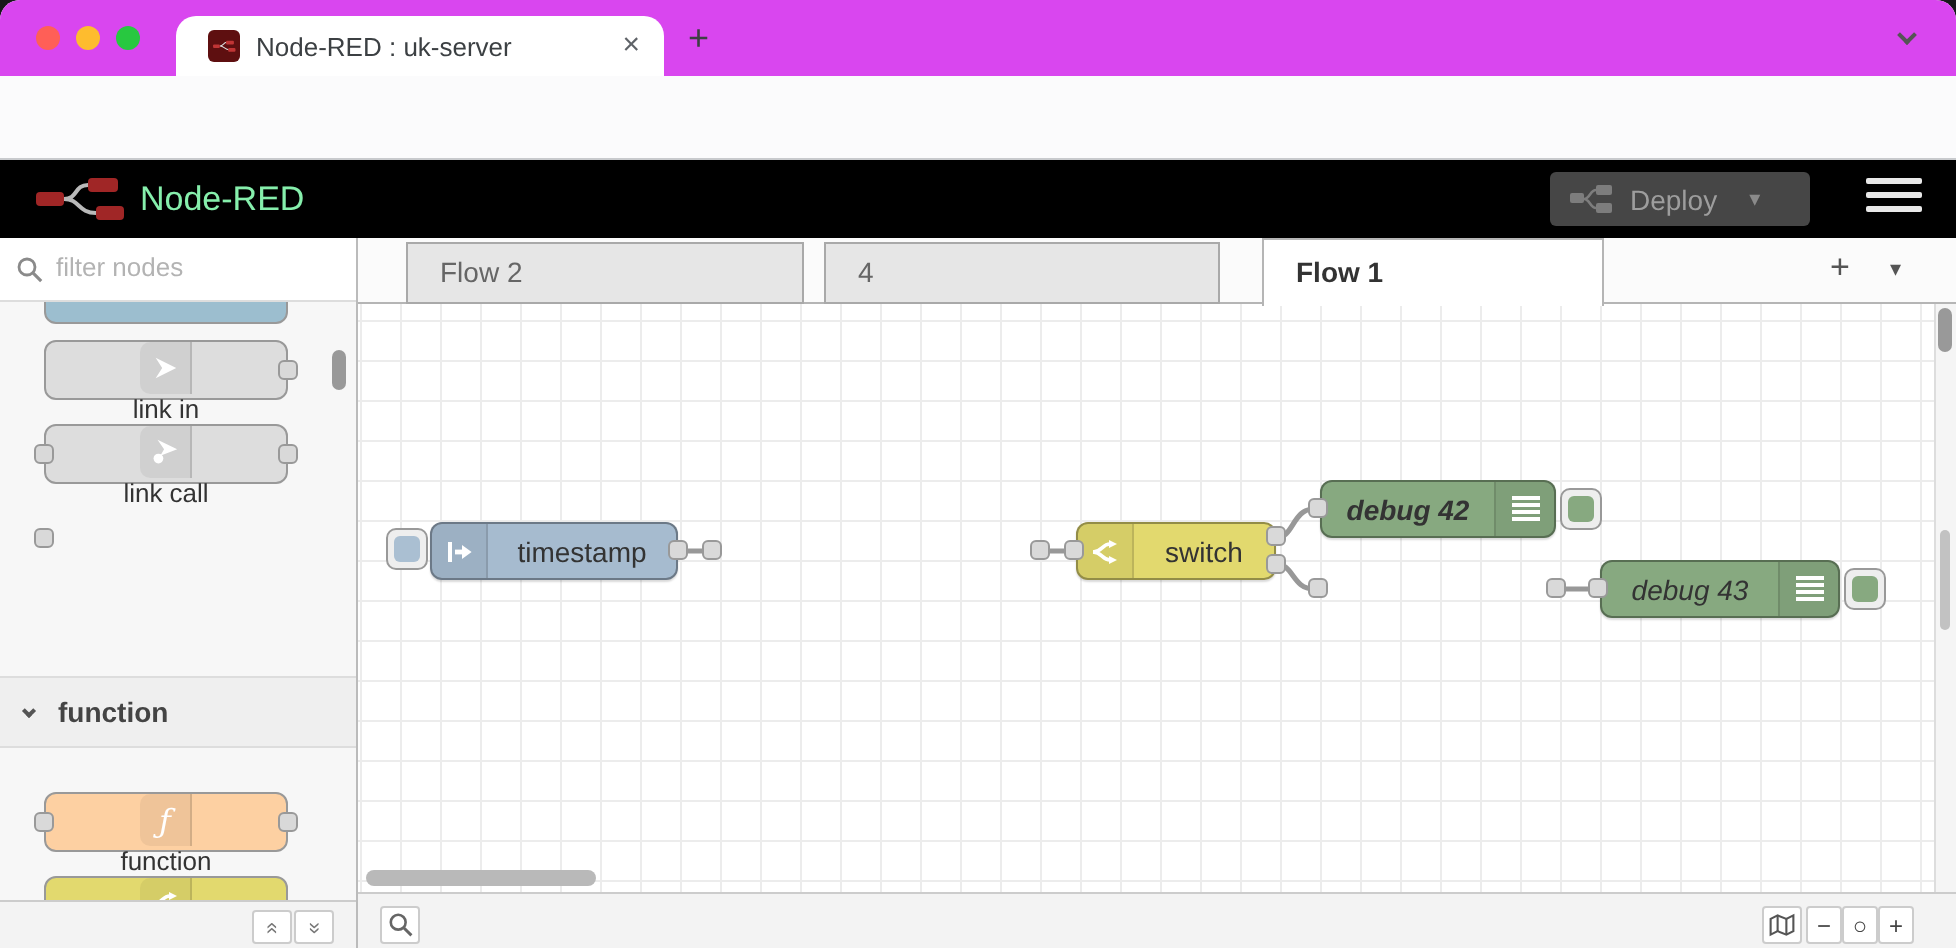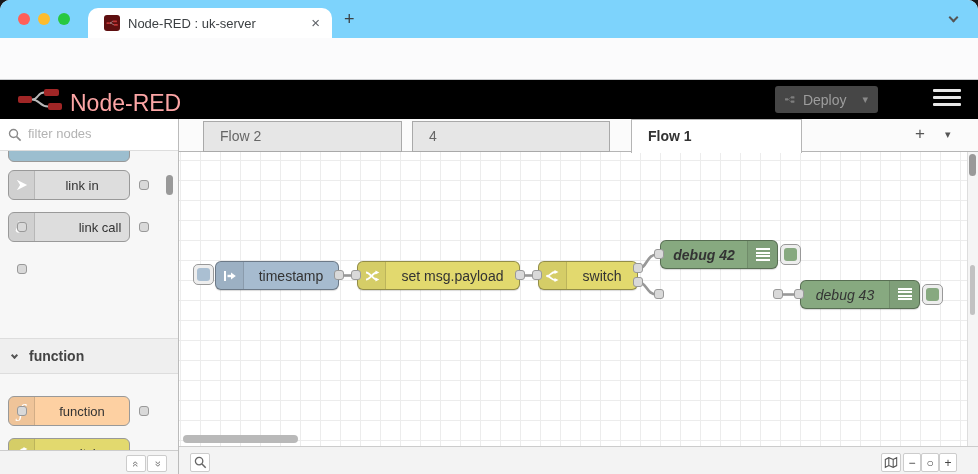--- a/index.html
+++ b/index.html
@@ -1,21 +1,21 @@
 <!DOCTYPE html>
 <html><head>
 <meta charset="utf-8">
 <style>
   html,body{margin:0;padding:0;background:#17181a;font-family:"Liberation Sans","DejaVu Sans",sans-serif;}
   *{box-sizing:border-box;}
   #win{position:relative;width:978px;height:474px;background:#fff;border-radius:10px 10px 0 0;overflow:hidden;margin:0 auto;}
   .abs{position:absolute;}
 
   
-  #titlebar{position:absolute;left:0;top:0;width:978px;height:38px;background:#7dd3fc;}
+  #titlebar{position:absolute;left:0;top:0;width:978px;height:38px;background:#d946ef;}
   .light{position:absolute;top:13px;width:12px;height:12px;border-radius:50%;}
   #chrometab{position:absolute;left:88px;top:8px;width:244px;height:30px;background:#fff;border-radius:10px 10px 0 0;}
   #chrometab .fav{position:absolute;left:16px;top:7px;width:16px;height:16px;border-radius:3px;background:#5e0f10;display:flex;align-items:center;justify-content:center;}
   #chrometab .ttl{position:absolute;left:40px;top:8px;font-size:13px;color:#3c4043;white-space:nowrap;}
   #chrometab .cls{position:absolute;right:12px;top:6px;font-size:15px;color:#5f6368;cursor:default;}
   #newtab{position:absolute;left:344px;top:9px;font-size:18px;color:#3c4043;}
   .chev{display:inline-block;width:7px;height:7px;border-right:2px solid #555;border-bottom:2px solid #555;transform:rotate(45deg);}
   #tabchev{position:absolute;left:950px;top:14px;}
   #toolbar{position:absolute;left:0;top:38px;width:978px;height:42px;background:#fbfbfc;border-bottom:1px solid #c8cacd;}
   .navbtn{position:absolute;top:48px;font-size:19px;color:#45484c;}
@@ -25,34 +25,34 @@
   #urlpill .host{font-size:14px;color:#202124;}
   #urlpill .rest{font-size:14px;color:#5f6368;}
   .tico{position:absolute;top:49px;}
   #avatar{position:absolute;left:911px;top:47px;width:24px;height:24px;border-radius:50%;
     background:radial-gradient(circle at 45% 32%,#caa27c 0 33%,#7a523a 34% 58%,#32261f 59% 100%);}
   #dots{position:absolute;left:951px;top:51px;width:3px;}
   #dots i{display:block;width:3px;height:3px;border-radius:50%;background:#5f6368;margin-bottom:3px;}
 
   
   #nrheader{position:absolute;left:0;top:80px;width:978px;height:39px;background:#000;}
-  #nrtitle{position:absolute;left:70px;top:10px;color:#fca5a5;font-size:23px;}
-  #deploy{position:absolute;left:775px;top:6px;width:103px;height:27px;background:#464646;border-radius:3px;display:flex;align-items:center;padding:0 10px;}
+  #nrtitle{position:absolute;left:70px;top:10px;color:#86efac;font-size:17px;}
+  #deploy{position:absolute;left:775px;top:6px;width:130px;height:27px;background:#464646;border-radius:3px;display:flex;align-items:center;padding:0 10px;}
   #deploy .lbl{color:#9d9d9d;font-size:14px;margin-left:8px;}
   #deploy .car{color:#8a8a8a;font-size:11px;margin-left:16px;}
   #burger{position:absolute;left:933px;top:9px;width:28px;}
   #burger i{display:block;width:28px;height:3px;background:#e8e8e8;border-radius:1px;margin-bottom:4px;}
 
   
   #palette{position:absolute;left:0;top:119px;width:179px;height:355px;background:#f7f7f7;border-right:1px solid #bbb;}
   #psearch{position:absolute;left:0;top:0;width:178px;height:32px;background:#fff;border-bottom:1px solid #ddd;}
   #psearch input{position:absolute;left:26px;top:6px;width:140px;border:none;outline:none;font-size:13px;color:#555;background:transparent;font-family:"Liberation Sans",sans-serif;}
   #psearch input::placeholder{color:#b3b3b3;}
   #pcontent{position:absolute;left:0;top:32px;width:178px;height:299px;overflow:hidden;}
-  .pnode{position:absolute;left:8px;width:122px;height:30px;border:1px solid #999;border-radius:6px;display:flex;align-items:center;font-size:13px;color:#333;}
+  .pnode{position:absolute;left:22px;width:122px;height:30px;border:1px solid #999;border-radius:6px;display:flex;align-items:center;font-size:13px;color:#333;flex-direction:column;}
   .pnode .lbl{flex:1;text-align:center;}
   .icoreg{height:100%;width:26px;background:rgba(0,0,0,0.055);display:flex;align-items:center;justify-content:center;flex:0 0 26px;}
   .icoreg.l{border-right:1px solid rgba(0,0,0,0.12);border-radius:5px 0 0 5px;}
   .icoreg.r{border-left:1px solid rgba(0,0,0,0.12);border-radius:0 5px 5px 0;}
   .port{position:absolute;width:10px;height:10px;background:#d9d9d9;border:1px solid #999;border-radius:3px;}
   #pscroll{position:absolute;left:166px;top:24px;width:7px;height:20px;background:#999;border-radius:4px;}
   #pcat{position:absolute;left:0;top:187px;width:178px;height:36px;background:#efefef;border-top:1px solid #ddd;border-bottom:1px solid #ddd;display:flex;align-items:center;}
   #pcat .chev{width:5px;height:5px;border-color:#555;margin:0 12px 2px 12px;}
   #pcat .lbl{font-weight:bold;font-size:14px;color:#444;}
   #pfooter{position:absolute;left:0;top:331px;width:178px;height:24px;background:#f3f3f3;border-top:1px solid #ccc;}
@@ -211,21 +211,21 @@
       <div class="pnode" style="top:19px;background:#ddd;">
         <span class="icoreg l">
             <svg width="15" height="16" viewBox="0 0 16 16">
               <path d="M3 2.5 L14 8 L3 13.5 L6.5 8 Z" fill="#fff"></path>
             </svg>
           </span>
         <span class="lbl">link in</span>
       </div>
       <span class="port" style="left:139px;top:29px;"></span>
 
-      <div class="pnode" style="top:61px;background:#ddd;gap:36px;">
+      <div class="pnode" style="top:61px;background:#ddd;">
         <span class="icoreg l">
             <svg width="15" height="16" viewBox="0 0 16 16">
               <path d="M4 1.5 L14.5 6.5 L5.5 10 L7.5 6.5 Z" fill="#fff"></path>
               <circle cx="4.5" cy="11.5" r="2.6" fill="#fff"></circle>
             </svg>
           </span>
         <span class="lbl">link call</span>
       </div>
       <span class="port" style="left:17px;top:71px;"></span>
       <span class="port" style="left:139px;top:71px;"></span>
@@ -301,33 +301,20 @@
         <span class="icoreg l" style="flex:0 0 28px;">
           <svg width="16" height="16" viewBox="0 0 16 16">
               <path d="M3 3 V13" stroke="#fff" stroke-width="2"></path>
               <path d="M5.5 8 H10" stroke="#fff" stroke-width="2.4"></path>
               <path d="M9 4.5 L13.8 8 L9 11.5 Z" fill="#fff"></path>
             </svg>
         </span>
         <span class="lbl">timestamp</span>
       </div>
 
-      <div class="fnode" style="left:178px;top:109px;width:163px;background:#e2d96e;">
-        <span class="icoreg l" style="flex:0 0 28px;">
-          <svg width="16" height="16" viewBox="0 0 16 16">
-              <g stroke="#fff" stroke-width="1.8" fill="none">
-                <path d="M2 4.5 C6 4.5 9 11.5 12.5 11.5"></path>
-                <path d="M2 11.5 C6 11.5 9 4.5 12.5 4.5"></path>
-              </g>
-              <path d="M11.5 2.5 L15.3 4.5 L11.5 6.5 Z" fill="#fff"></path>
-              <path d="M11.5 9.5 L15.3 11.5 L11.5 13.5 Z" fill="#fff"></path>
-            </svg>
-        </span>
-        <span class="lbl">set msg.payload</span>
-      </div>
 
       <div class="fnode" style="left:359px;top:109px;width:100px;background:#e2d96e;">
         <span class="icoreg l" style="flex:0 0 28px;">
           <svg width="15" height="16" viewBox="0 0 15 16">
               <g stroke="#fff" stroke-width="1.8" fill="none">
                 <path d="M1.5 8 C6 8 6 4 10 4"></path>
                 <path d="M1.5 8 C6 8 6 12 10 12"></path>
               </g>
               <path d="M9.5 2 L13.5 4 L9.5 6 Z" fill="#fff"></path>
               <path d="M9.5 10 L13.5 12 L9.5 14 Z" fill="#fff"></path>

